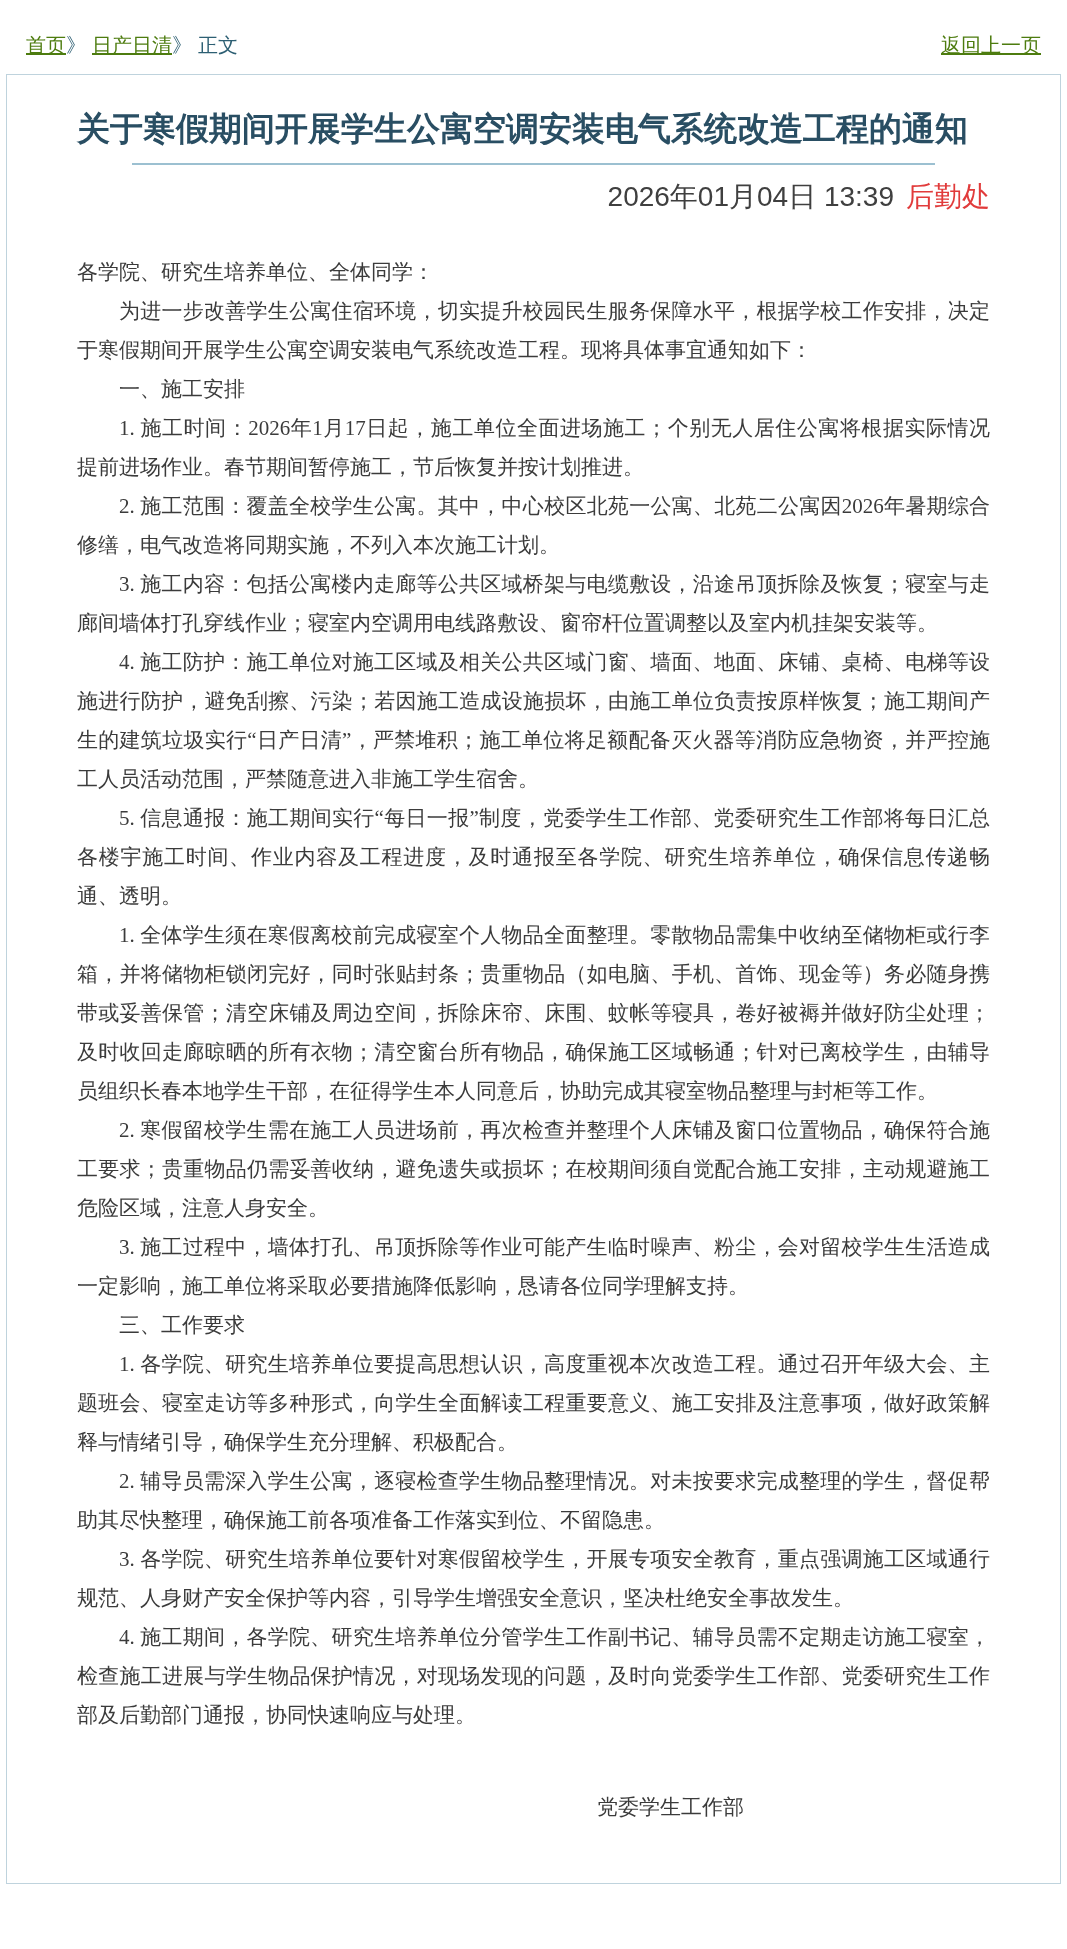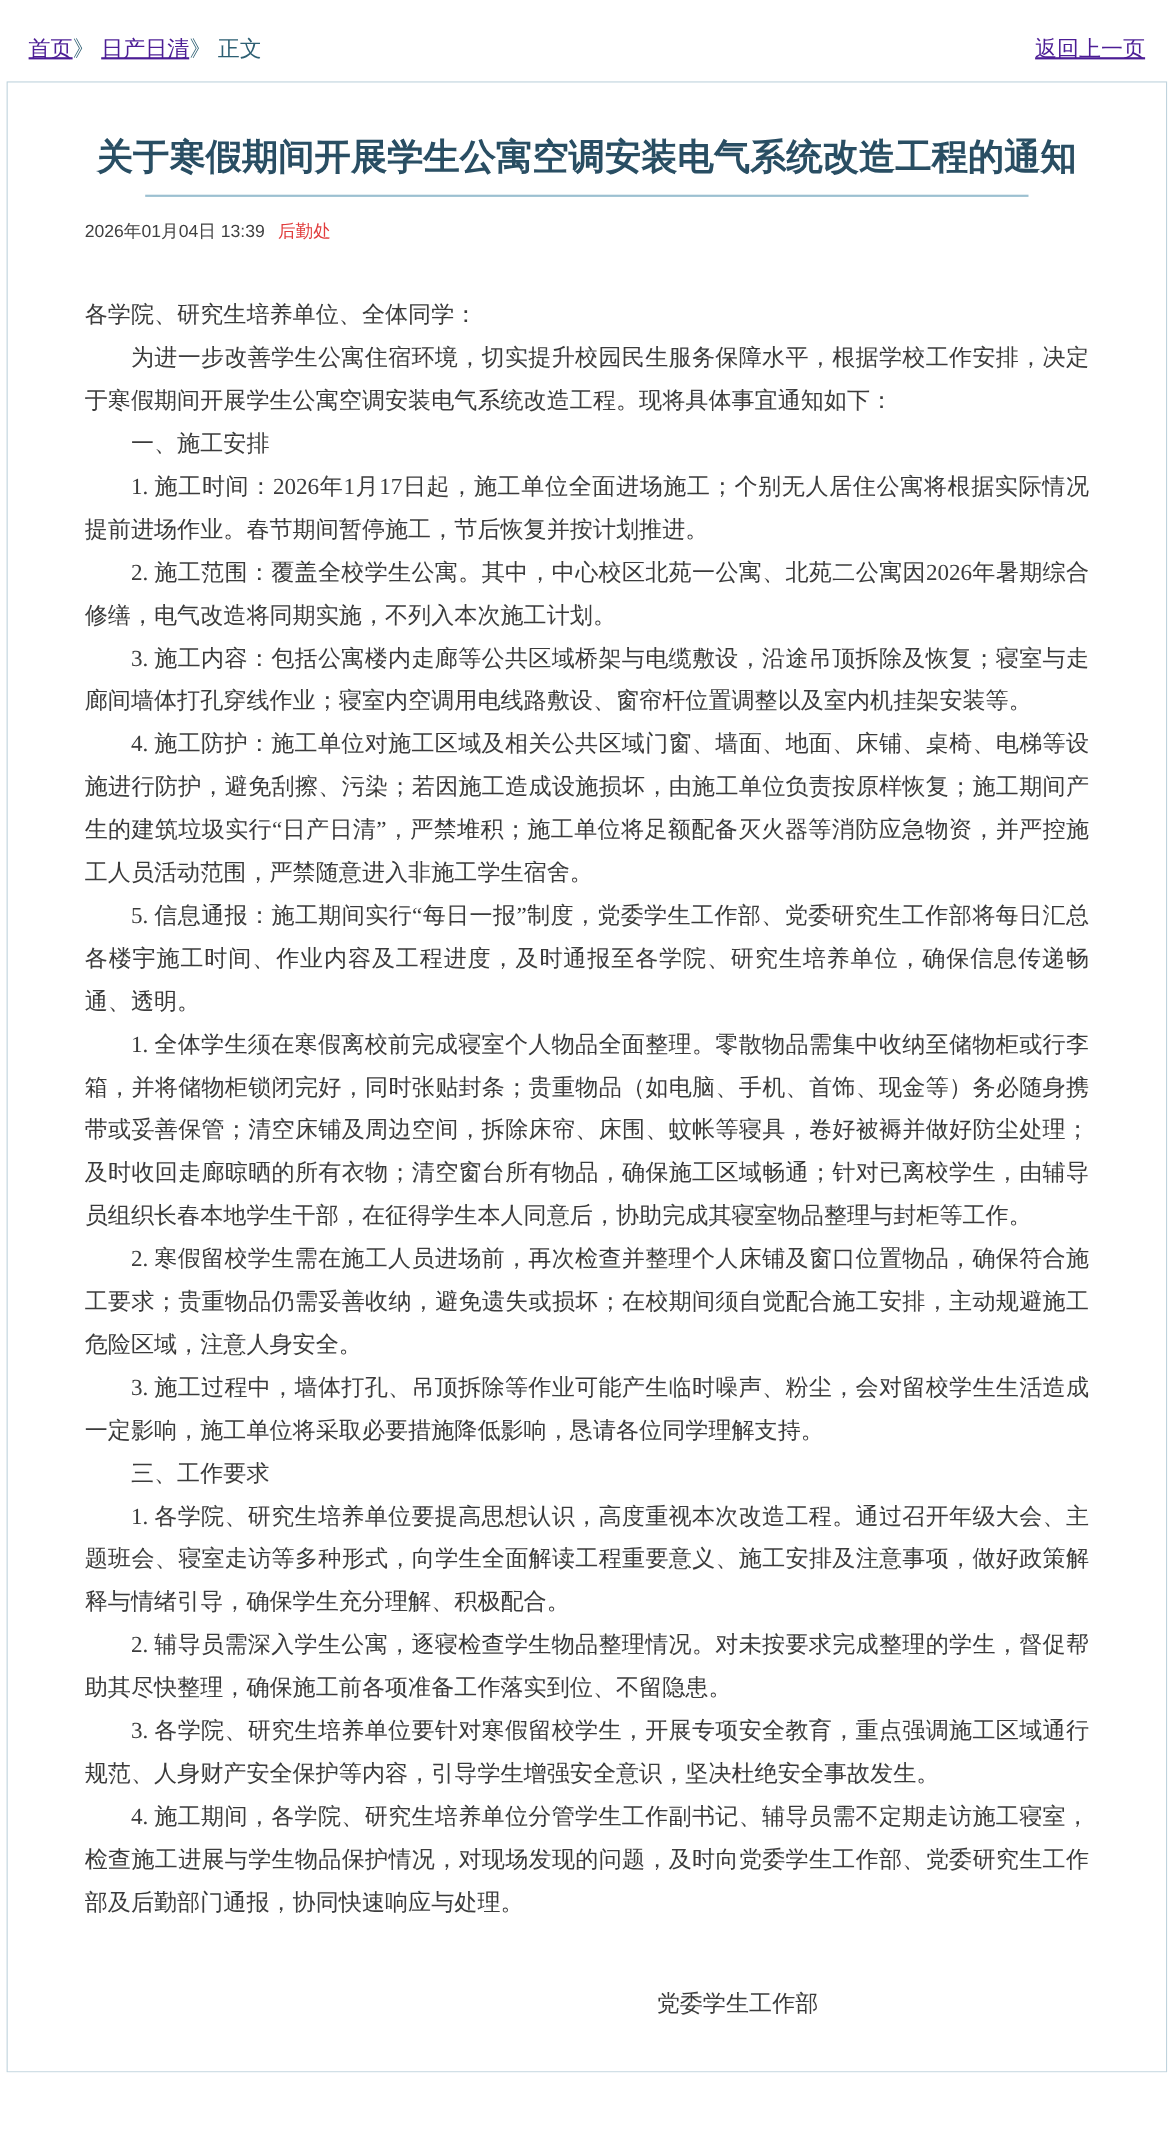--- a/index.html
+++ b/index.html
@@ -12,56 +12,56 @@
   
   .topbar {
     display: flex;
     justify-content: space-between;
     align-items: flex-end;
     padding: 32px 26px 12px 26px;
     font-size: 20px;
     line-height: 26px;
   }
   .breadcrumb a, .back-link {
-    color: #4c1d95;
+    color: #4d7c0f;
     text-decoration: underline;
     cursor: pointer;
   }
   .breadcrumb .bc-sep,
   .breadcrumb .bc-current {
     color: #2d5f73;
     text-decoration: none;
   }
   .breadcrumb .bc-sep { margin-right: 6px; }
   
   .content-box {
     margin: 4px 6px 0 6px;
     border: 1px solid #bfd3dd;
     background: #ffffff;
     padding: 26px 70px 40px 70px;
     min-height: 1810px;
   }
   .article-title {
-    margin: 22px 0 0 0;
-    text-align: center;
+    margin: 8px 0 0 0;
+    text-align: left;
     font-family: "Liberation Sans", sans-serif;
     font-weight: bold;
     font-size: 33px;
     line-height: 40px;
     color: #294e63;
   }
   .divider {
     border: none;
     border-top: 2px solid #9cc0d1;
     width: 88%;
     margin: 14px auto 10px auto;
   }
   .meta {
-    text-align: left;
-    font-size: 16px;
+    text-align: right;
+    font-size: 28px;
     color: #3f3f3f;
     line-height: 26px;
     margin-top: 19px;
   }
   .meta .dept {
     color: #e13b3b;
     margin-left: 12px;
   }
   
   .article-body {

